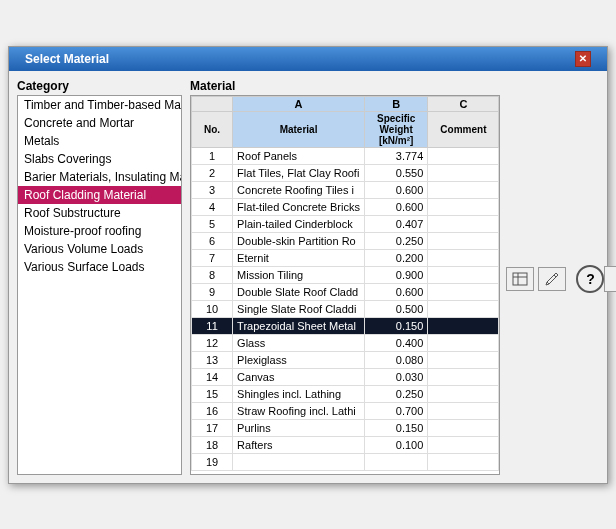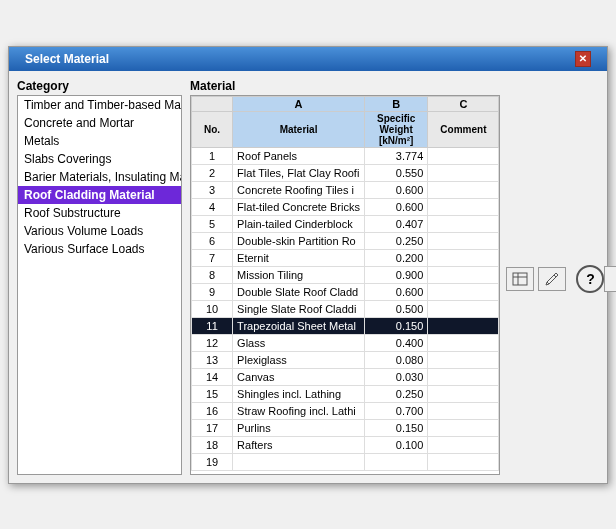--- a/index.html
+++ b/index.html
@@ -72,23 +72,22 @@
       overflow-y: auto;
     }
     .category-item {
       padding: 2px 6px;
       cursor: pointer;
       white-space: nowrap;
       overflow: hidden;
       color: #000;
     }
     .category-item.selected {
-      background: #6d28d9;
+      background: #be185d;
       color: white;
-      font-weight: bold;
     }
     .material-panel {
       flex: 1;
     }
     .material-label {
       font-size: 12px;
       font-weight: bold;
       margin-bottom: 2px;
       color: #000;
     }
@@ -211,20 +210,21 @@
       <div class="category-panel">
         <div class="category-label">Category</div>
         <div class="category-list" id="category-list">
             <div class="category-item">Timber and Timber-based Mater</div>
             <div class="category-item">Concrete and Mortar</div>
             <div class="category-item">Metals</div>
             <div class="category-item">Slabs Coverings</div>
             <div class="category-item">Barier Materials, Insulating Mate</div>
             <div class="category-item selected">Roof Cladding Material</div>
             <div class="category-item">Roof Substructure</div>
+            <div class="category-item">Moisture-proof roofing</div>
             <div class="category-item">Various Volume Loads</div>
             <div class="category-item">Various Surface Loads</div>
           </div>
       </div>
 
       <div class="material-panel">
         <div class="material-label">Material</div>
         <div class="material-table-wrapper">
           <table>
             <colgroup>

